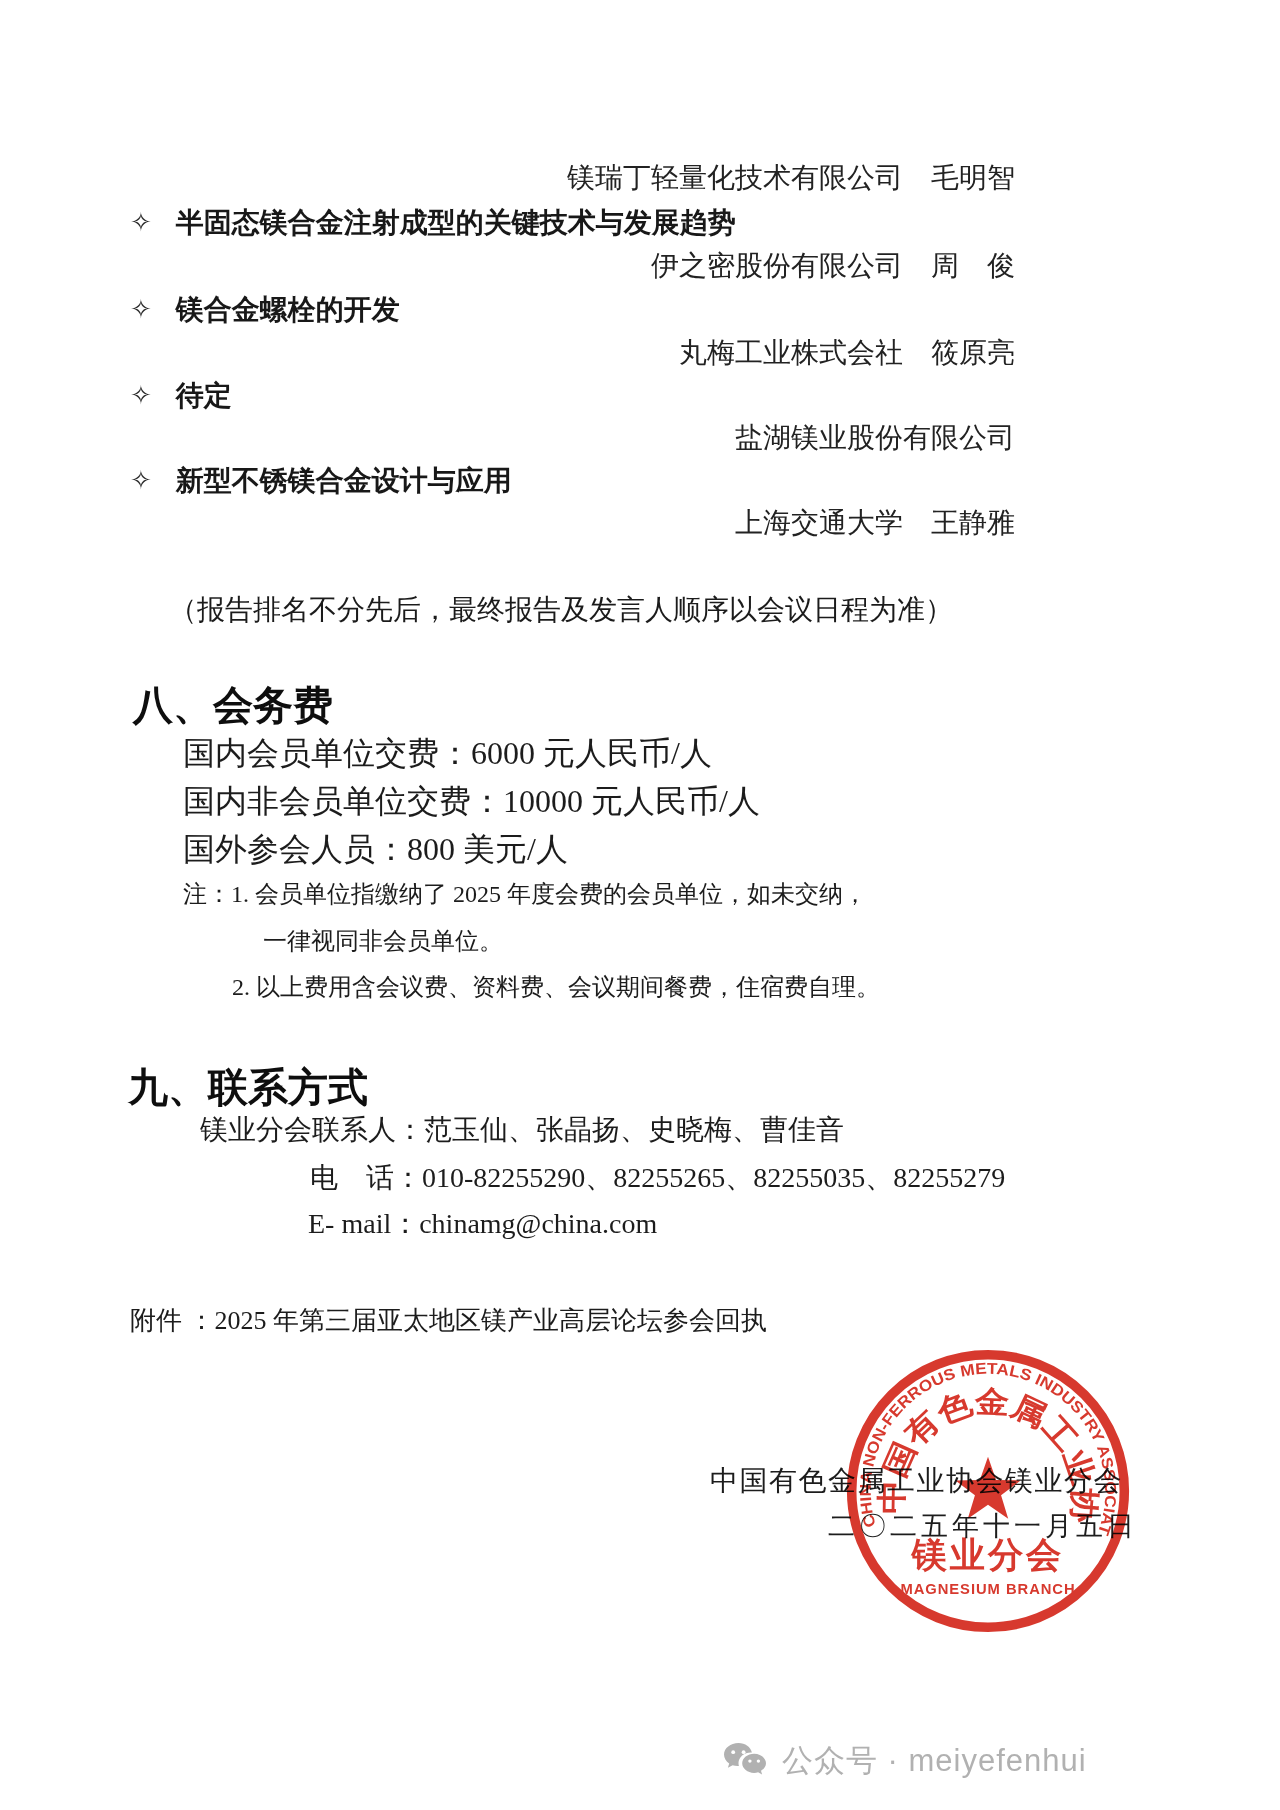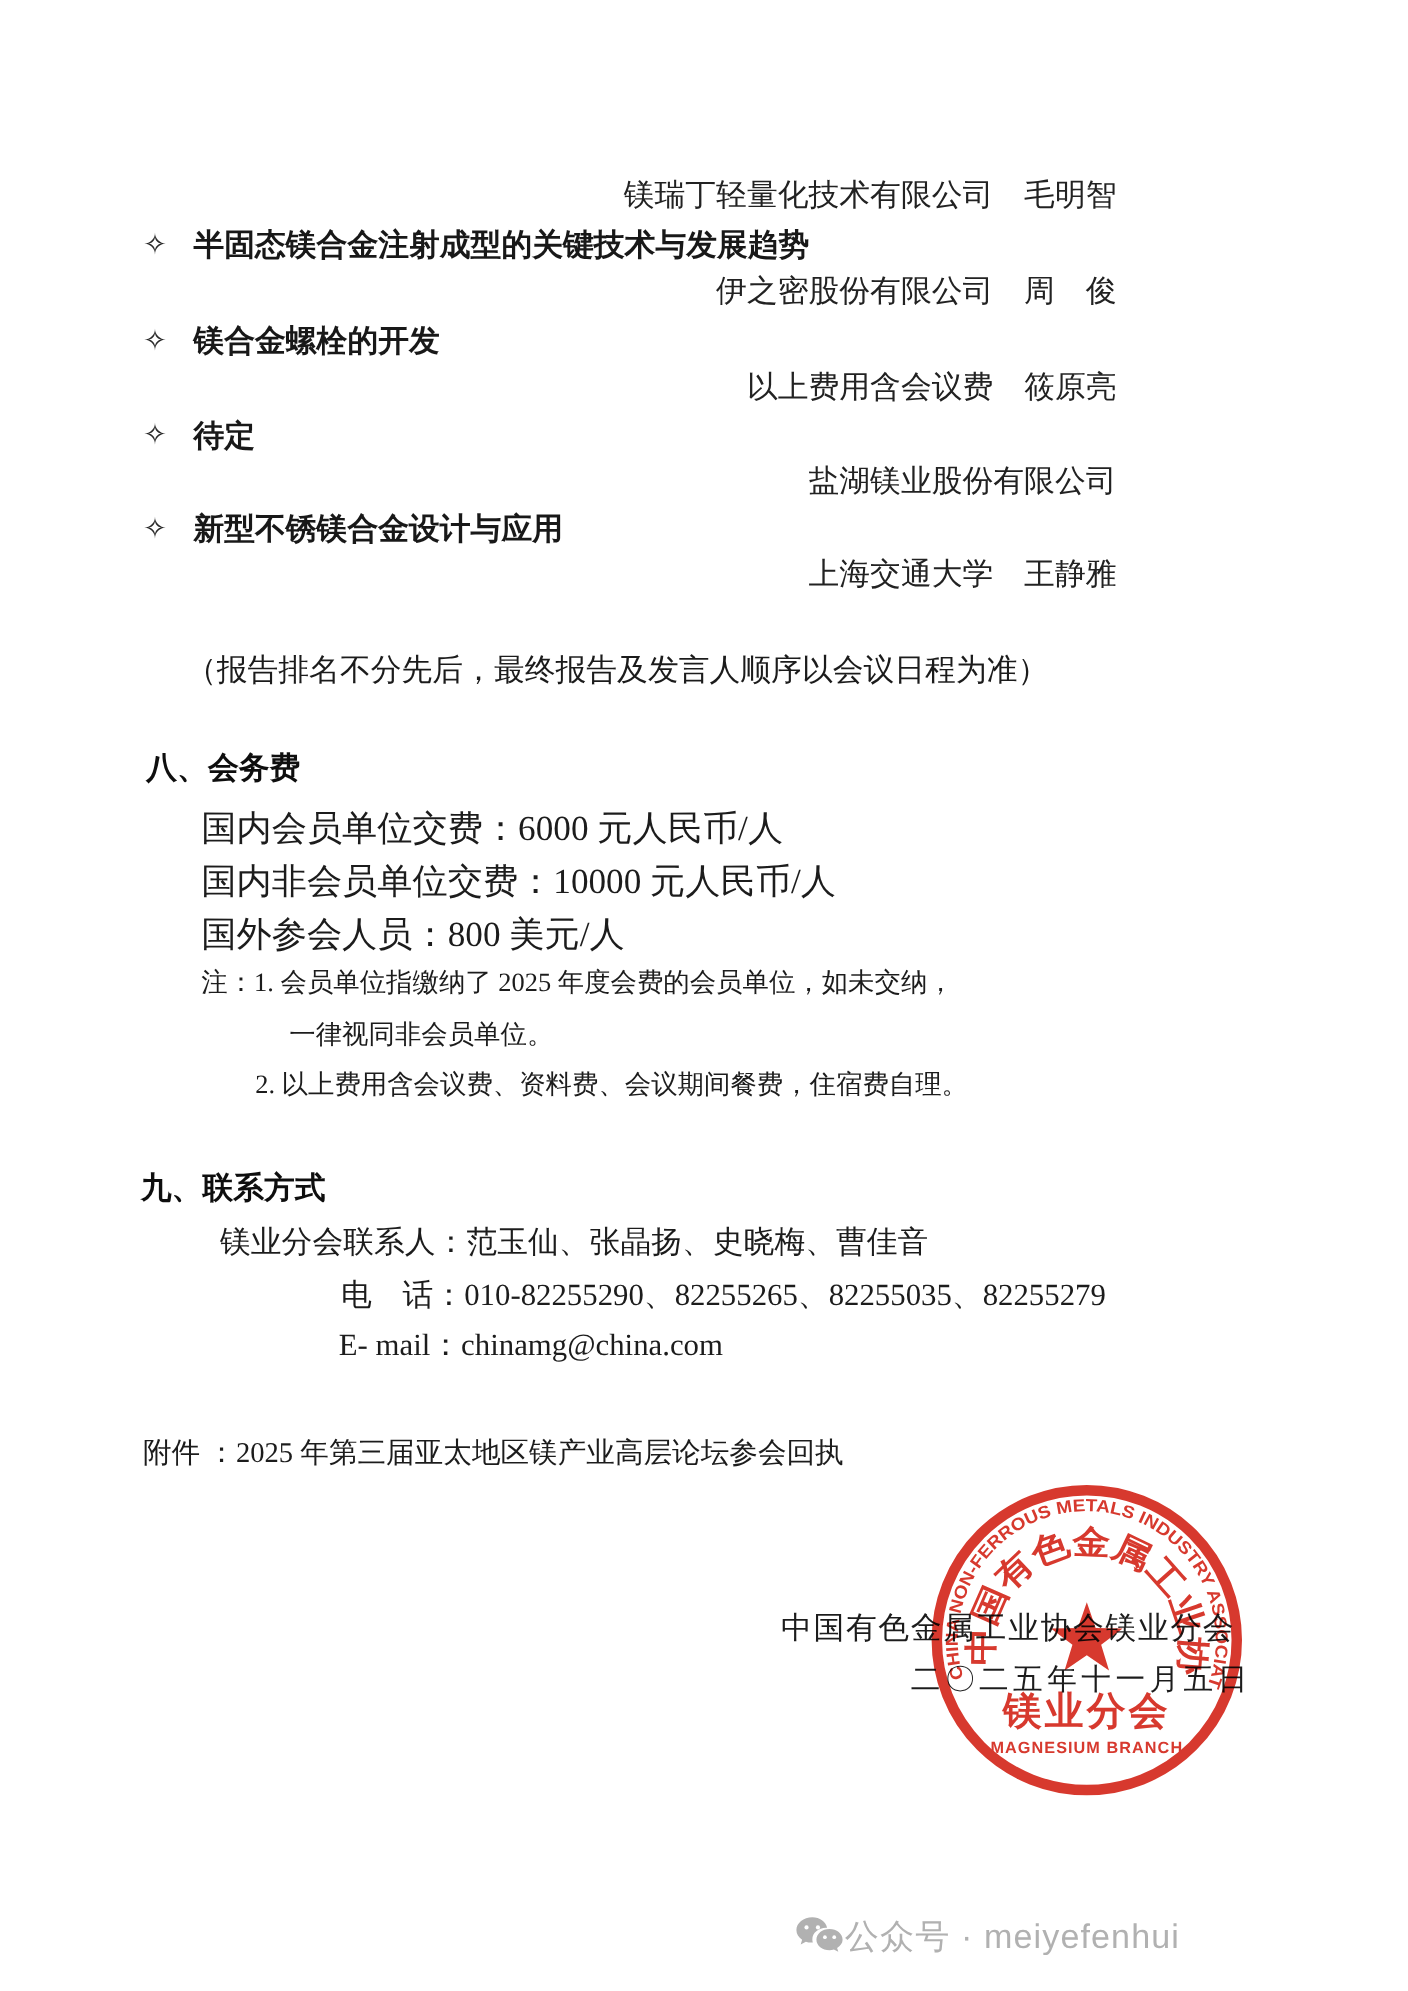--- a/index.html
+++ b/index.html
@@ -12,34 +12,34 @@
     font-family:"Liberation Serif","DejaVu Serif",serif;
     color:#1c1c1c;
   }
   .line{position:absolute;white-space:nowrap;line-height:1.25;}
   
   .aff{left:0;width:1015px;text-align:right;font-size:28px;color:#222;}
   
   .topic{left:130px;font-family:"Liberation Sans","DejaVu Sans",sans-serif;font-weight:700;font-size:28px;color:#181818;}
   .topic .bullet{display:inline-block;margin-right:24px;font-weight:400;font-size:26px;color:#2a2a2a;transform:translateY(-1px);}
   .note-paren{left:138px;font-size:28px;color:#1b1b1b;margin-left:31px;}
-  .heading{font-family:"Liberation Sans","DejaVu Sans",sans-serif;font-weight:700;font-size:28px;color:#0e0e0e;}
+  .heading{font-family:"Liberation Sans","DejaVu Sans",sans-serif;font-weight:700;font-size:40px;color:#0e0e0e;}
   .fee{left:183px;font-size:32px;}
   .footnote{font-size:24px;}
   .contact-line{font-size:28px;}
   .attach{left:130px;font-size:26px;text-align:center;}
   .sig{font-size:28px;letter-spacing:1.5px;}
   .sig-date{font-size:27px;letter-spacing:4px;}
   .seal{
     position:absolute;left:845px;top:1348px;width:286px;height:286px;
     mix-blend-mode:multiply;opacity:.93;
   }
   .footer{
     position:absolute;left:722px;top:1740px;
-    display:flex;align-items:center;
+    display:flex;align-items:center;gap:14px;
     font-family:"Liberation Sans","DejaVu Sans",sans-serif;
   }
   .footer .wx-label{font-size:31px;letter-spacing:1px;}
 </style>
 </head>
 <body>
 
 <div class="page">
 
   <div class="line aff" style="top:160px">镁瑞丁轻量化技术有限公司　毛明智</div>
@@ -47,21 +47,21 @@
   <div class="line topic" style="top:205px">
     <span class="bullet">✧</span><span>半固态镁合金注射成型的关键技术与发展趋势</span>
   </div>
 
   <div class="line aff" style="top:248px">伊之密股份有限公司　周　俊</div>
 
   <div class="line topic" style="top:292px">
     <span class="bullet">✧</span><span>镁合金螺栓的开发</span>
   </div>
 
-  <div class="line aff" style="top:335px">以上费用含会议费　筱原亮</div>
+  <div class="line aff" style="top:335px">丸梅工业株式会社　筱原亮</div>
 
   <div class="line topic" style="top:378px">
     <span class="bullet">✧</span><span>待定</span>
   </div>
 
   <div class="line aff" style="top:420px">盐湖镁业股份有限公司</div>
 
   <div class="line topic" style="top:463px">
     <span class="bullet">✧</span><span>新型不锈镁合金设计与应用</span>
   </div>

